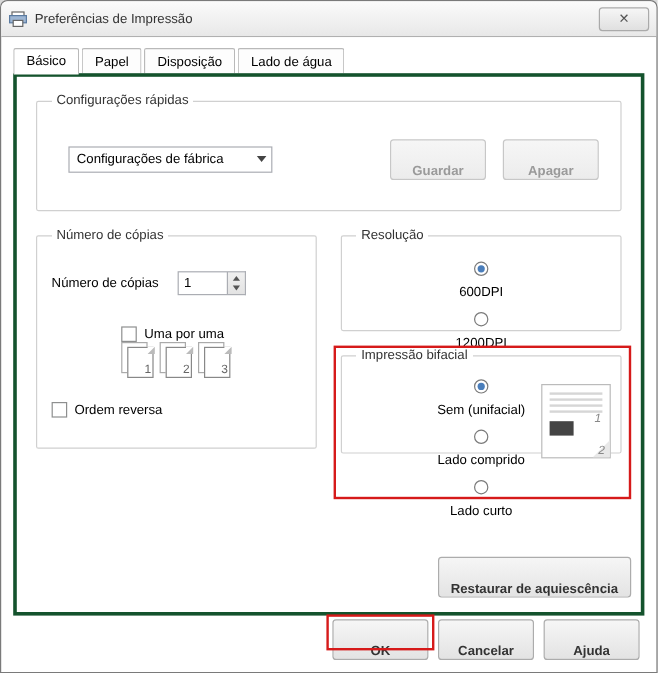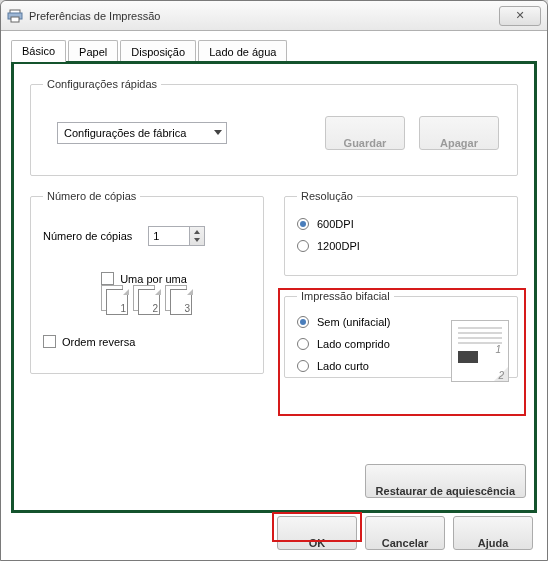--- a/index.html
+++ b/index.html
@@ -23,21 +23,21 @@
   .btn.disabled { color: #9a9a9a; background: linear-gradient(#f6f6f6,#ececec); border-color: #c7c7c7; }
   .cols { display: flex; gap: 20px; }
   .col { flex: 1; }
   .spin { width: 42px; height: 20px; border: 1px solid #abadb3; background: #fff; display: inline-block; padding: 0 4px; line-height: 18px; position: relative; }
   .spinbtns { display: inline-block; width: 15px; height: 20px; border: 1px solid #abadb3; border-left: none; vertical-align: top; background: linear-gradient(#f0f0f0,#e3e3e3); position: relative; }
   .spinbtns::before, .spinbtns::after { content: ""; position: absolute; left: 4px; width: 0; height: 0; border-left: 3px solid transparent; border-right: 3px solid transparent; }
   .spinbtns::before { top: 3px; border-bottom: 4px solid #555; }
   .spinbtns::after { bottom: 3px; border-top: 4px solid #555; }
   .chk { display: inline-flex; align-items: center; gap: 6px; margin-right: 6px; }
   .chk .box { width: 13px; height: 13px; border: 1px solid #8e8f8f; background: #fff; display:inline-block; }
-  .radio { display: flex; align-items: center; gap: 8px; margin: 4px 0 10px 0; }
+  .radio { display: flex; align-items: center; gap: 8px; margin: 4px 0 10px 0; flex-direction: column; }
   .radio .circ { width: 12px; height: 12px; border: 1px solid #7a7a7a; border-radius: 50%; background: #fff; display: inline-flex; align-items: center; justify-content: center; }
   .radio .circ.sel::after { content: ""; width: 6px; height: 6px; border-radius: 50%; background: #4a7ebb; }
   .pageicons { display: inline-flex; gap: 4px; }
   .pageicon { width: 28px; height: 30px; position: relative; }
   .pageicon .back { position: absolute; left: 0; top: 0; width: 22px; height: 26px; border: 1px solid #aaa; background: #fff; }
   .pageicon .front { position: absolute; left: 5px; top: 4px; width: 22px; height: 26px; border: 1px solid #888; background: #fff; }
   .pageicon .fold { position: absolute; right: 0; top: 4px; width: 0; height: 0; border-top: 6px solid #fff; border-right: 6px solid #bbb; }
   .pageicon .num { position: absolute; right: 3px; bottom: 1px; font-size: 10px; color: #666; }
   .redbox { border: 2px solid #d61a1a; position: absolute; }
   .thumb { width: 58px; height: 62px; border: 1px solid #bbb; background: #fff; position: relative; }

